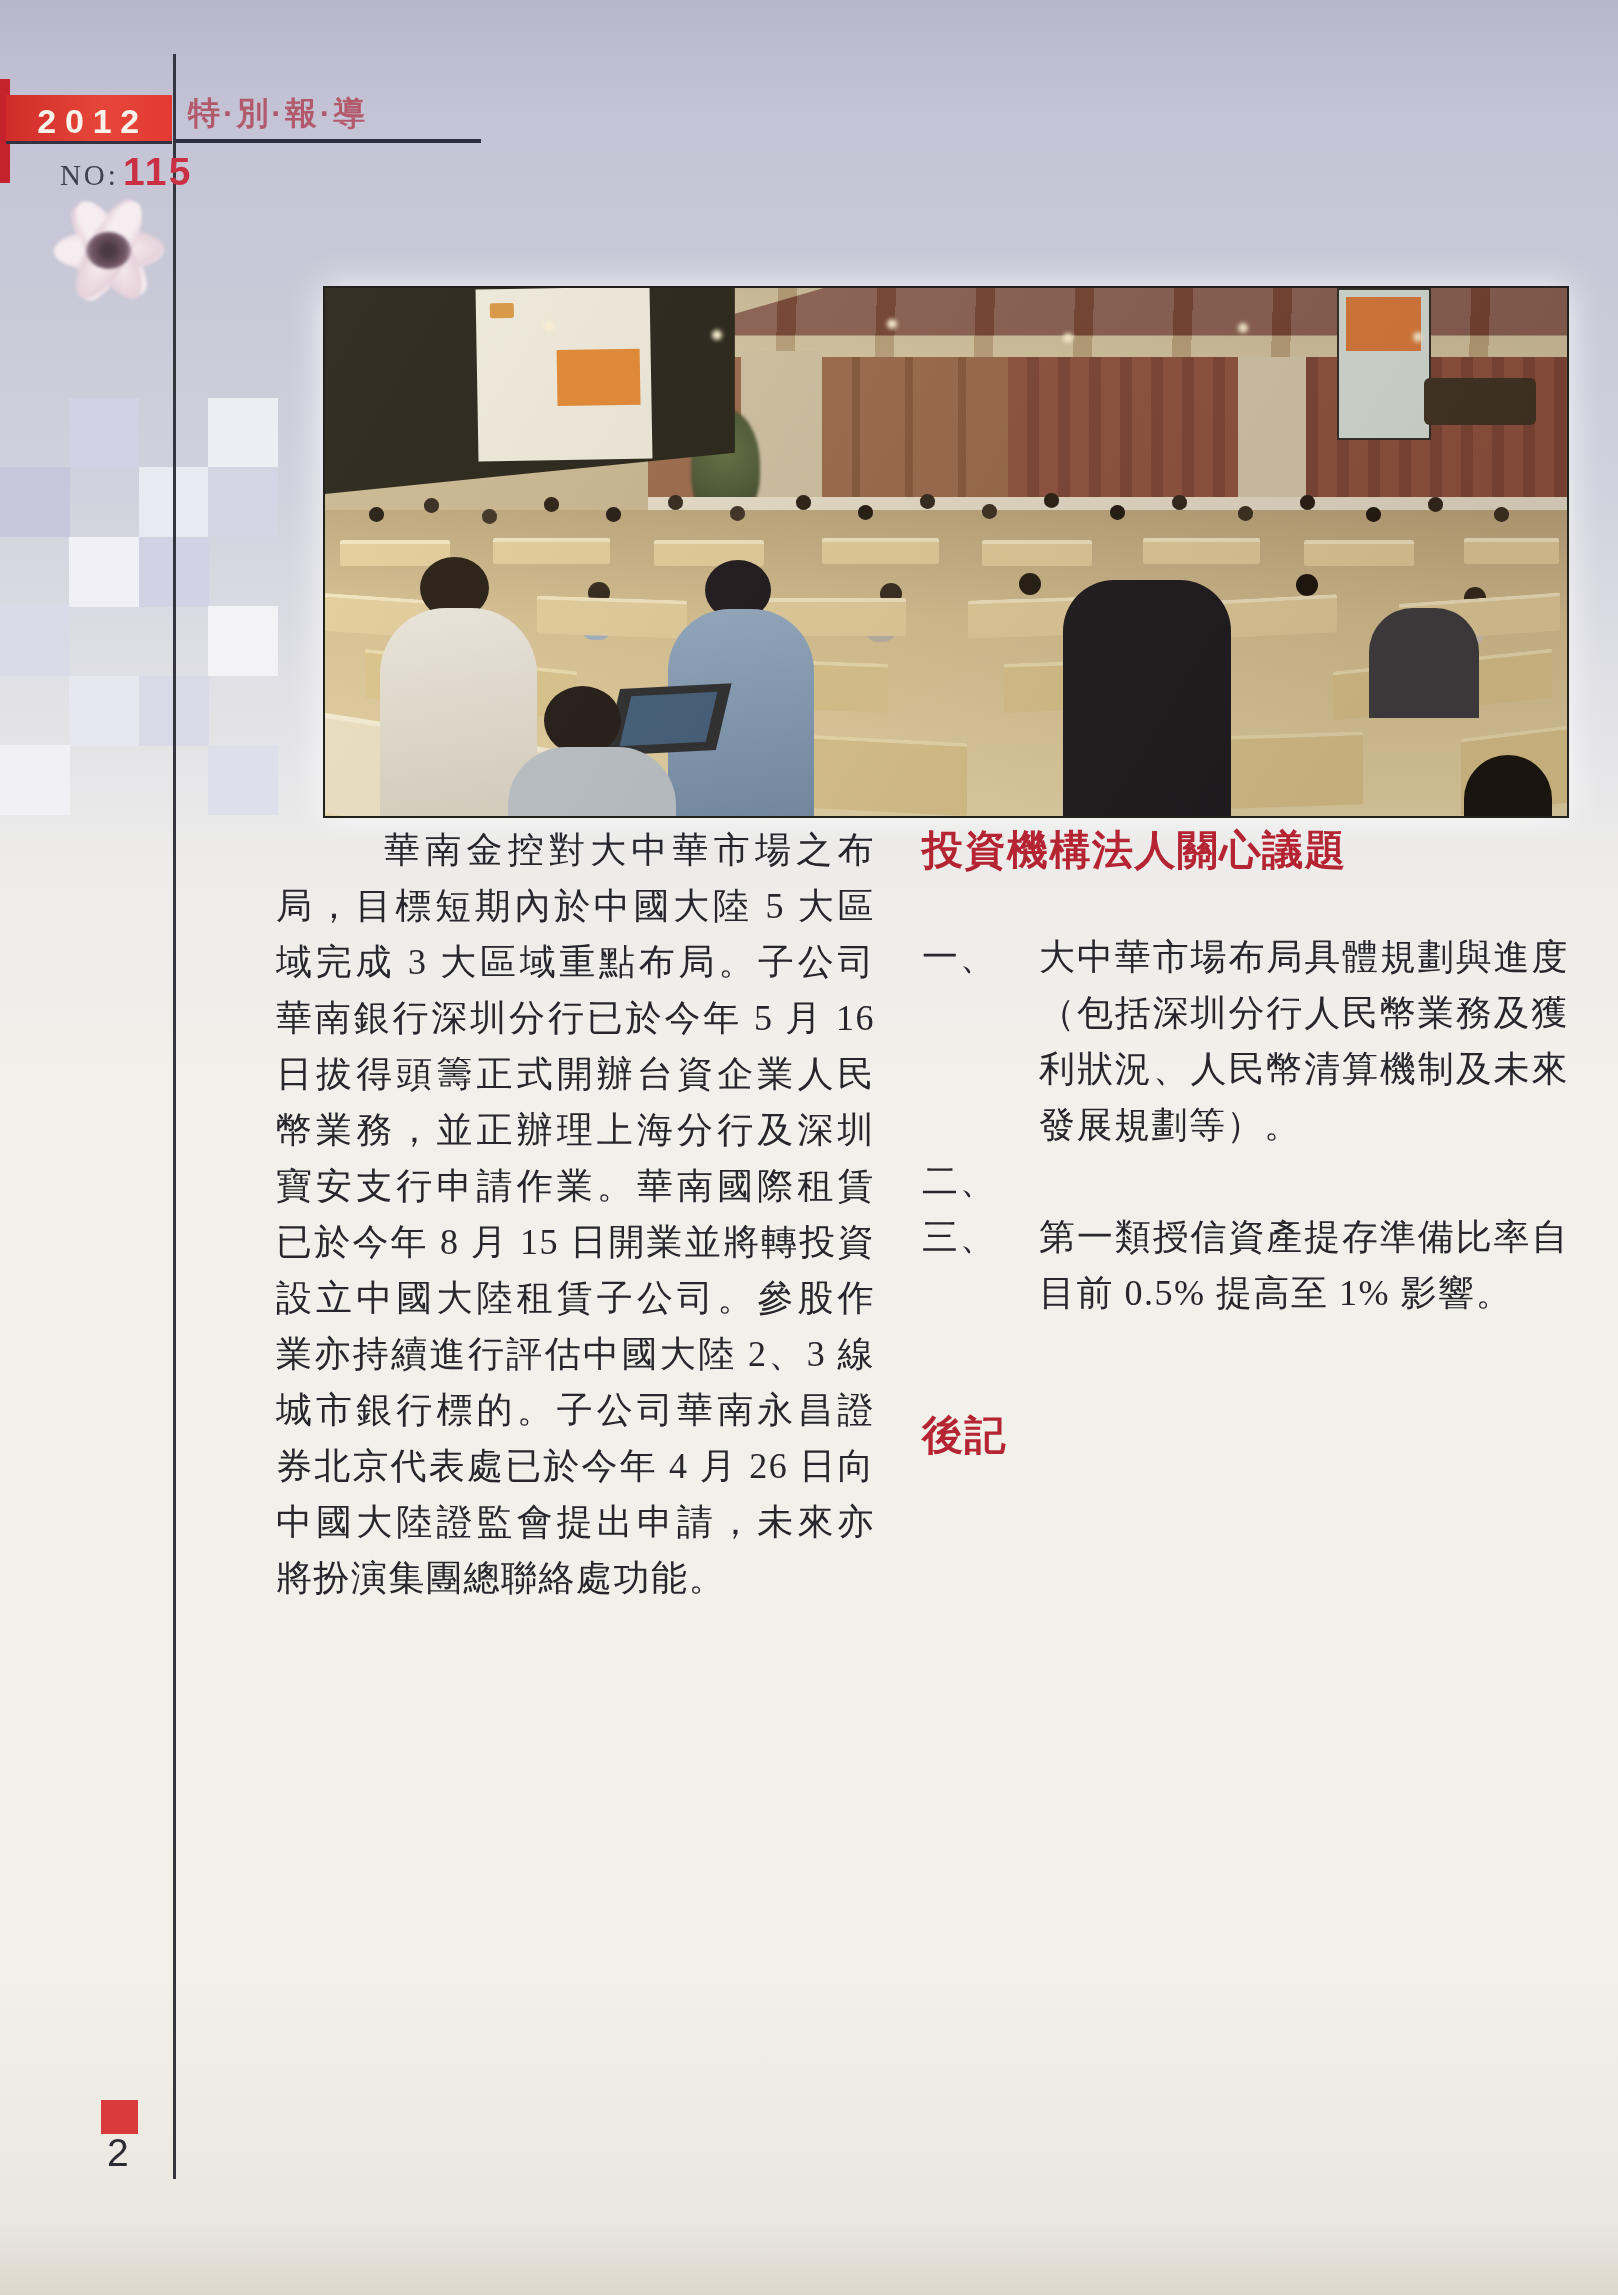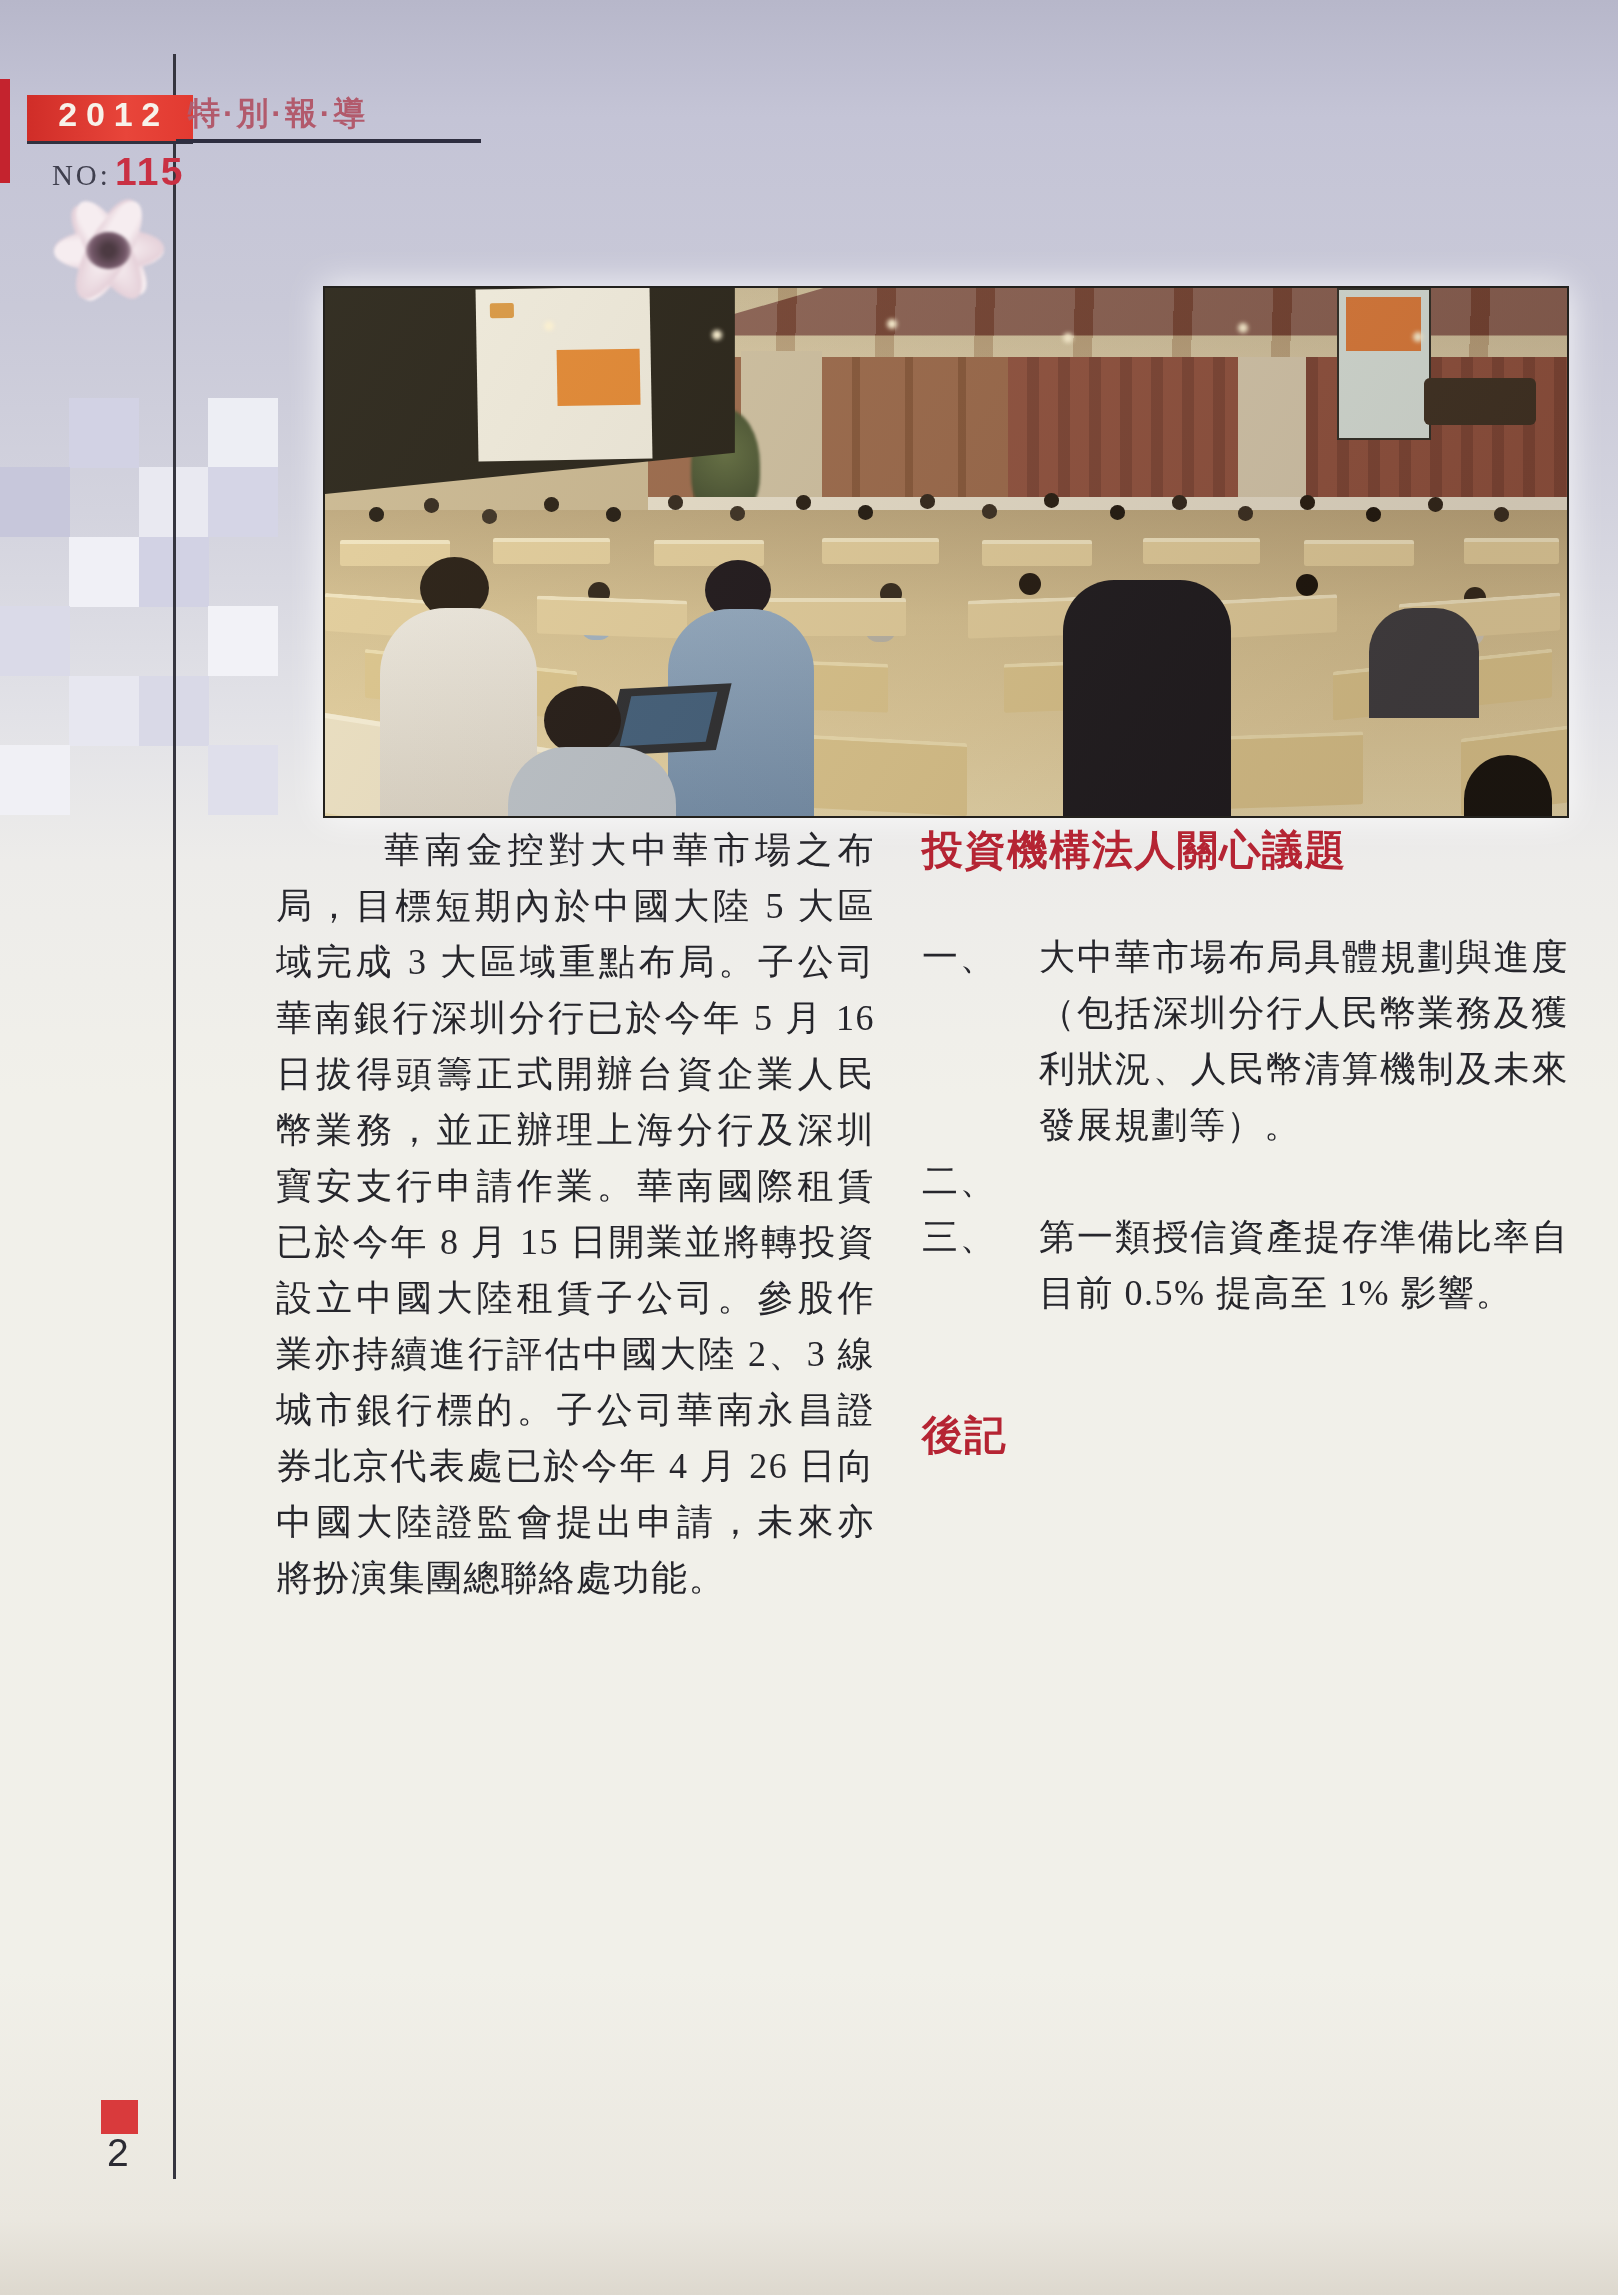--- a/index.html
+++ b/index.html
@@ -5,29 +5,29 @@
   html,body{margin:0;padding:0;background:#9a9aa8;}
   .page{
     position:relative;width:1618px;height:2295px;overflow:hidden;
     font-family:"Liberation Serif","DejaVu Serif",serif;color:#26262c;
     background:linear-gradient(180deg,#b7b7ca 0px,#c4c4d6 117px,#c9c9d8 307px,#d3d3de 511px,
       #e2e2e7 716px,#edecea 862px,#f1f0ea 1096px,#f1f0e9 1972px,#eae7df 2220px,#ddd8ce 2295px);
   }
   .abs{position:absolute;}
   
   .side-red{left:0;top:79px;width:9.5px;height:104px;background:#c4232e;}
-  .banner{left:27px;top:95px;width:166px;height:46px;background:linear-gradient(90deg,#d02d28,#e8453a 60%,#e23a31);
-    border-bottom:3.7px solid #31313f;display:flex;align-items:flex-start;justify-content:center;}
+  .banner{left:6px;top:95px;width:166px;height:46px;background:linear-gradient(90deg,#d02d28,#e8453a 60%,#e23a31);
+    border-bottom:3.7px solid #31313f;display:flex;align-items:flex-end;justify-content:center;}
   .banner span{font-family:"Liberation Sans","DejaVu Sans",sans-serif;font-weight:bold;font-size:34px;
     color:#f7f2ea;letter-spacing:8.8px;padding-left:7.3px;}
   .vline{left:173px;top:54px;width:2.9px;height:2125px;background:#35353f;}
   .section-title{left:188px;top:92px;width:307px;font-family:"Liberation Sans","DejaVu Sans",sans-serif;
     font-size:32px;font-weight:600;color:#b25a6c;letter-spacing:2.9px;}
   .title-underline{left:176px;top:139px;width:305px;height:3.7px;background:#2e2e40;}
-  .issue{left:52px;top:150px;display:flex;align-items:baseline;}
+  .issue{left:60px;top:150px;display:flex;align-items:baseline;}
   .issue .lbl{font-size:29px;color:#3f3f4e;letter-spacing:2.9px;}
   .issue .num{font-family:"Liberation Sans","DejaVu Sans",sans-serif;font-weight:bold;font-size:39px;
     color:#c93043;letter-spacing:2.2px;margin-left:4.4px;}
   
   .lily{left:28px;top:174px;width:161px;height:153px;filter:blur(1.5px);}
   .petal{position:absolute;left:25.6px;top:55px;width:110px;height:42px;border-radius:50%;
     background:radial-gradient(ellipse at 72% 50%,#f6edf0 35%,#e6d2da 70%,rgba(230,210,220,0));}
   .lily-center{position:absolute;left:58px;top:58px;width:45px;height:37px;border-radius:50%;
     background:radial-gradient(circle,#4c3a42 20%,#75596a 60%,rgba(120,95,110,0));}
   

